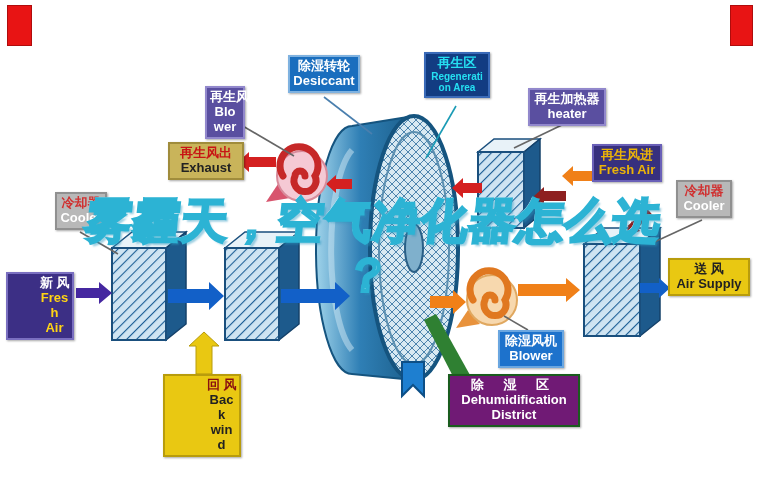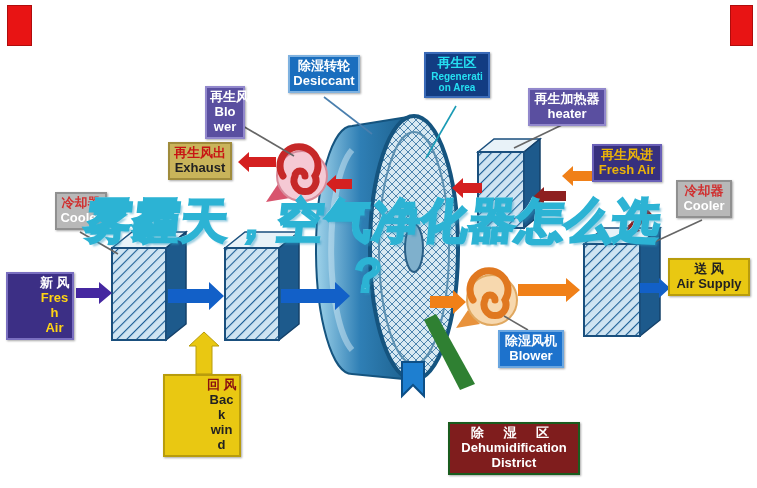--- a/index.html
+++ b/index.html
@@ -18,21 +18,21 @@
   .navy{background:#123c82;border-color:#3a6ab8;}       .navy .cn,.navy .en{color:#25e0f2;}
   .navy .en{font-size:10px;}
   .purple{background:#5a4fa0;border-color:#9288cc;}     .purple .cn,.purple .en{color:#fff;}
   .dkpurple{background:#3c2f85;border-color:#7a6fc0;padding-left:32px;}   .dkpurple .cn{color:#fff;} .dkpurple .en{color:#ffd414;}
   .darknavy{background:#37307e;border-color:#6a60b8;}   .darknavy .cn,.darknavy .en{color:#eab308;}
   .tan{background:#c9b45a;border-color:#a08c3c;}        .tan .cn{color:#c81414;} .tan .en{color:#222;}
   .gray{background:#b8b8b8;border-color:#909090;}       .gray .cn{color:#d03030;} .gray .en{color:#fff;}
   .yellow{background:#e9c812;border-color:#b89c0c;}     .yellow .cn{color:#8a1010;} .yellow .en{color:#222;}
   .yellow2{background:#e9c812;border-color:#b89c0c;}    .yellow2 .cn,.yellow2 .en{color:#222;}
   .blue2{background:#1d72cc;border-color:#6aa6e0;}      .blue2 .cn,.blue2 .en{color:#fff;}
-  .green{background:#7f1d1d;border-color:#1a5c1e;margin-top:48px;}      .green .cn,.green .en{color:#fff;}
+  .green{background:#701a75;border-color:#1a5c1e;}      .green .cn,.green .en{color:#fff;}
   .green .cn{letter-spacing:8px;}
 
   #title{position:absolute;left:40px;top:190px;width:660px;z-index:30;text-align:center;
          transform:skewX(-6deg);pointer-events:none;}
   #title .t1{font-size:47px;font-weight:900;letter-spacing:1px;color:#eafbfe;
              -webkit-text-stroke:2.5px #2cb3d4;
              text-shadow:3px 3px 2px rgba(44,150,190,.45), -1px -1px 0 #ffffff;}
   #title .t2{font-size:46px;font-weight:900;margin-top:-8px;color:#eafbfe;
              -webkit-text-stroke:2.5px #2cb3d4;
              text-shadow:3px 3px 2px rgba(44,150,190,.45);}
@@ -148,21 +148,21 @@
   <div class="lbl navy" style="left:424px;top:52px;width:66px;">
     <div class="cn">再生区</div>
     <div class="en">Regeneration Area</div>
   </div>
 
   <div class="lbl purple" style="left:528px;top:88px;width:78px;">
     <div class="cn">再生加热器</div>
     <div class="en">heater</div>
   </div>
 
-  <div class="lbl tan" style="left:168px;top:142px;width:64px;">
+  <div class="lbl tan" style="left:168px;top:142px;width:76px;">
     <div class="cn">再生风出</div>
     <div class="en">Exhaust</div>
   </div>
 
   <div class="lbl darknavy" style="left:592px;top:144px;width:70px;">
     <div class="cn">再生风进</div>
     <div class="en">Fresh Air</div>
   </div>
 
   <div class="lbl gray" style="left:55px;top:192px;width:52px;">

